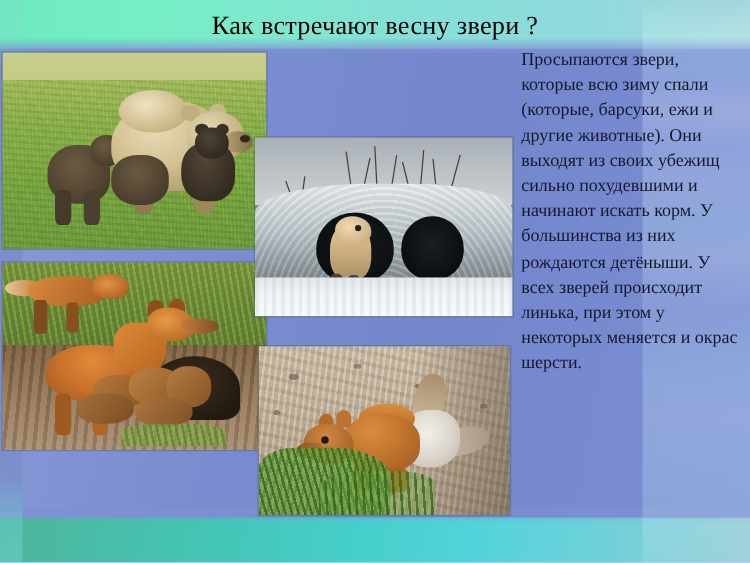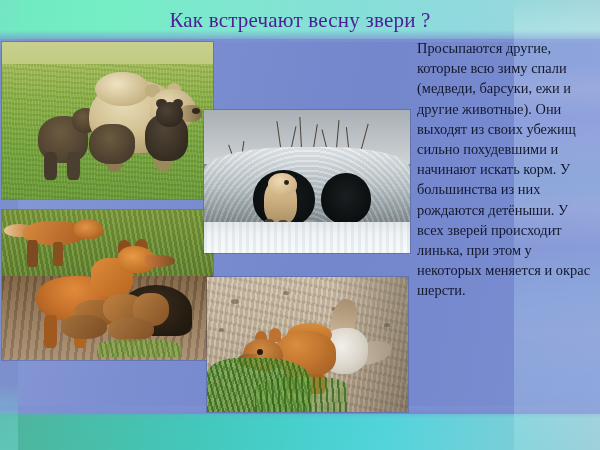--- a/index.html
+++ b/index.html
@@ -97,21 +97,21 @@
   }
 
   
   #title {
     position: absolute;
     left: 0; top: 7px;
     width: 600px;
     text-align: center;
     font-size: 21px;
     line-height: 26px;
-    color: #4c1d95;
+    color: #000000;
     letter-spacing: 0.2px;
     white-space: nowrap;
   }
 
   
   .photo {
     position: absolute;
     overflow: hidden;
     background: #8a8a7a;
     box-shadow: 0 0 0 1px rgba(40,50,80,0.25);
@@ -429,15 +429,15 @@
       <div class="sh sq-ear1"></div>
       <div class="sh sq-ear2"></div>
       <div class="sh sq-head"></div>
       <div class="sh sq-snout"></div>
       <div class="sh sq-eye"></div>
       <div class="sh sq-grass"></div>
       <div class="sh sq-grass2"></div>
     </div>
   </div>
 
-  <div id="body-text">Просыпаются другие, которые всю зиму спали (медведи, барсуки, ежи и другие животные). Они выходят из своих убежищ сильно похудевшими и начинают искать корм.  У  большинства из них рождаются детёныши. У всех зверей происходит линька, при этом у некоторых меняется и окрас шерсти.</div>
+  <div id="body-text">Просыпаются звери, которые всю зиму спали (которые, барсуки, ежи и другие животные). Они выходят из своих убежищ сильно похудевшими и начинают искать корм.  У  большинства из них рождаются детёныши. У всех зверей происходит линька, при этом у некоторых меняется и окрас шерсти.</div>
 
 </div>
 
 </body></html>

